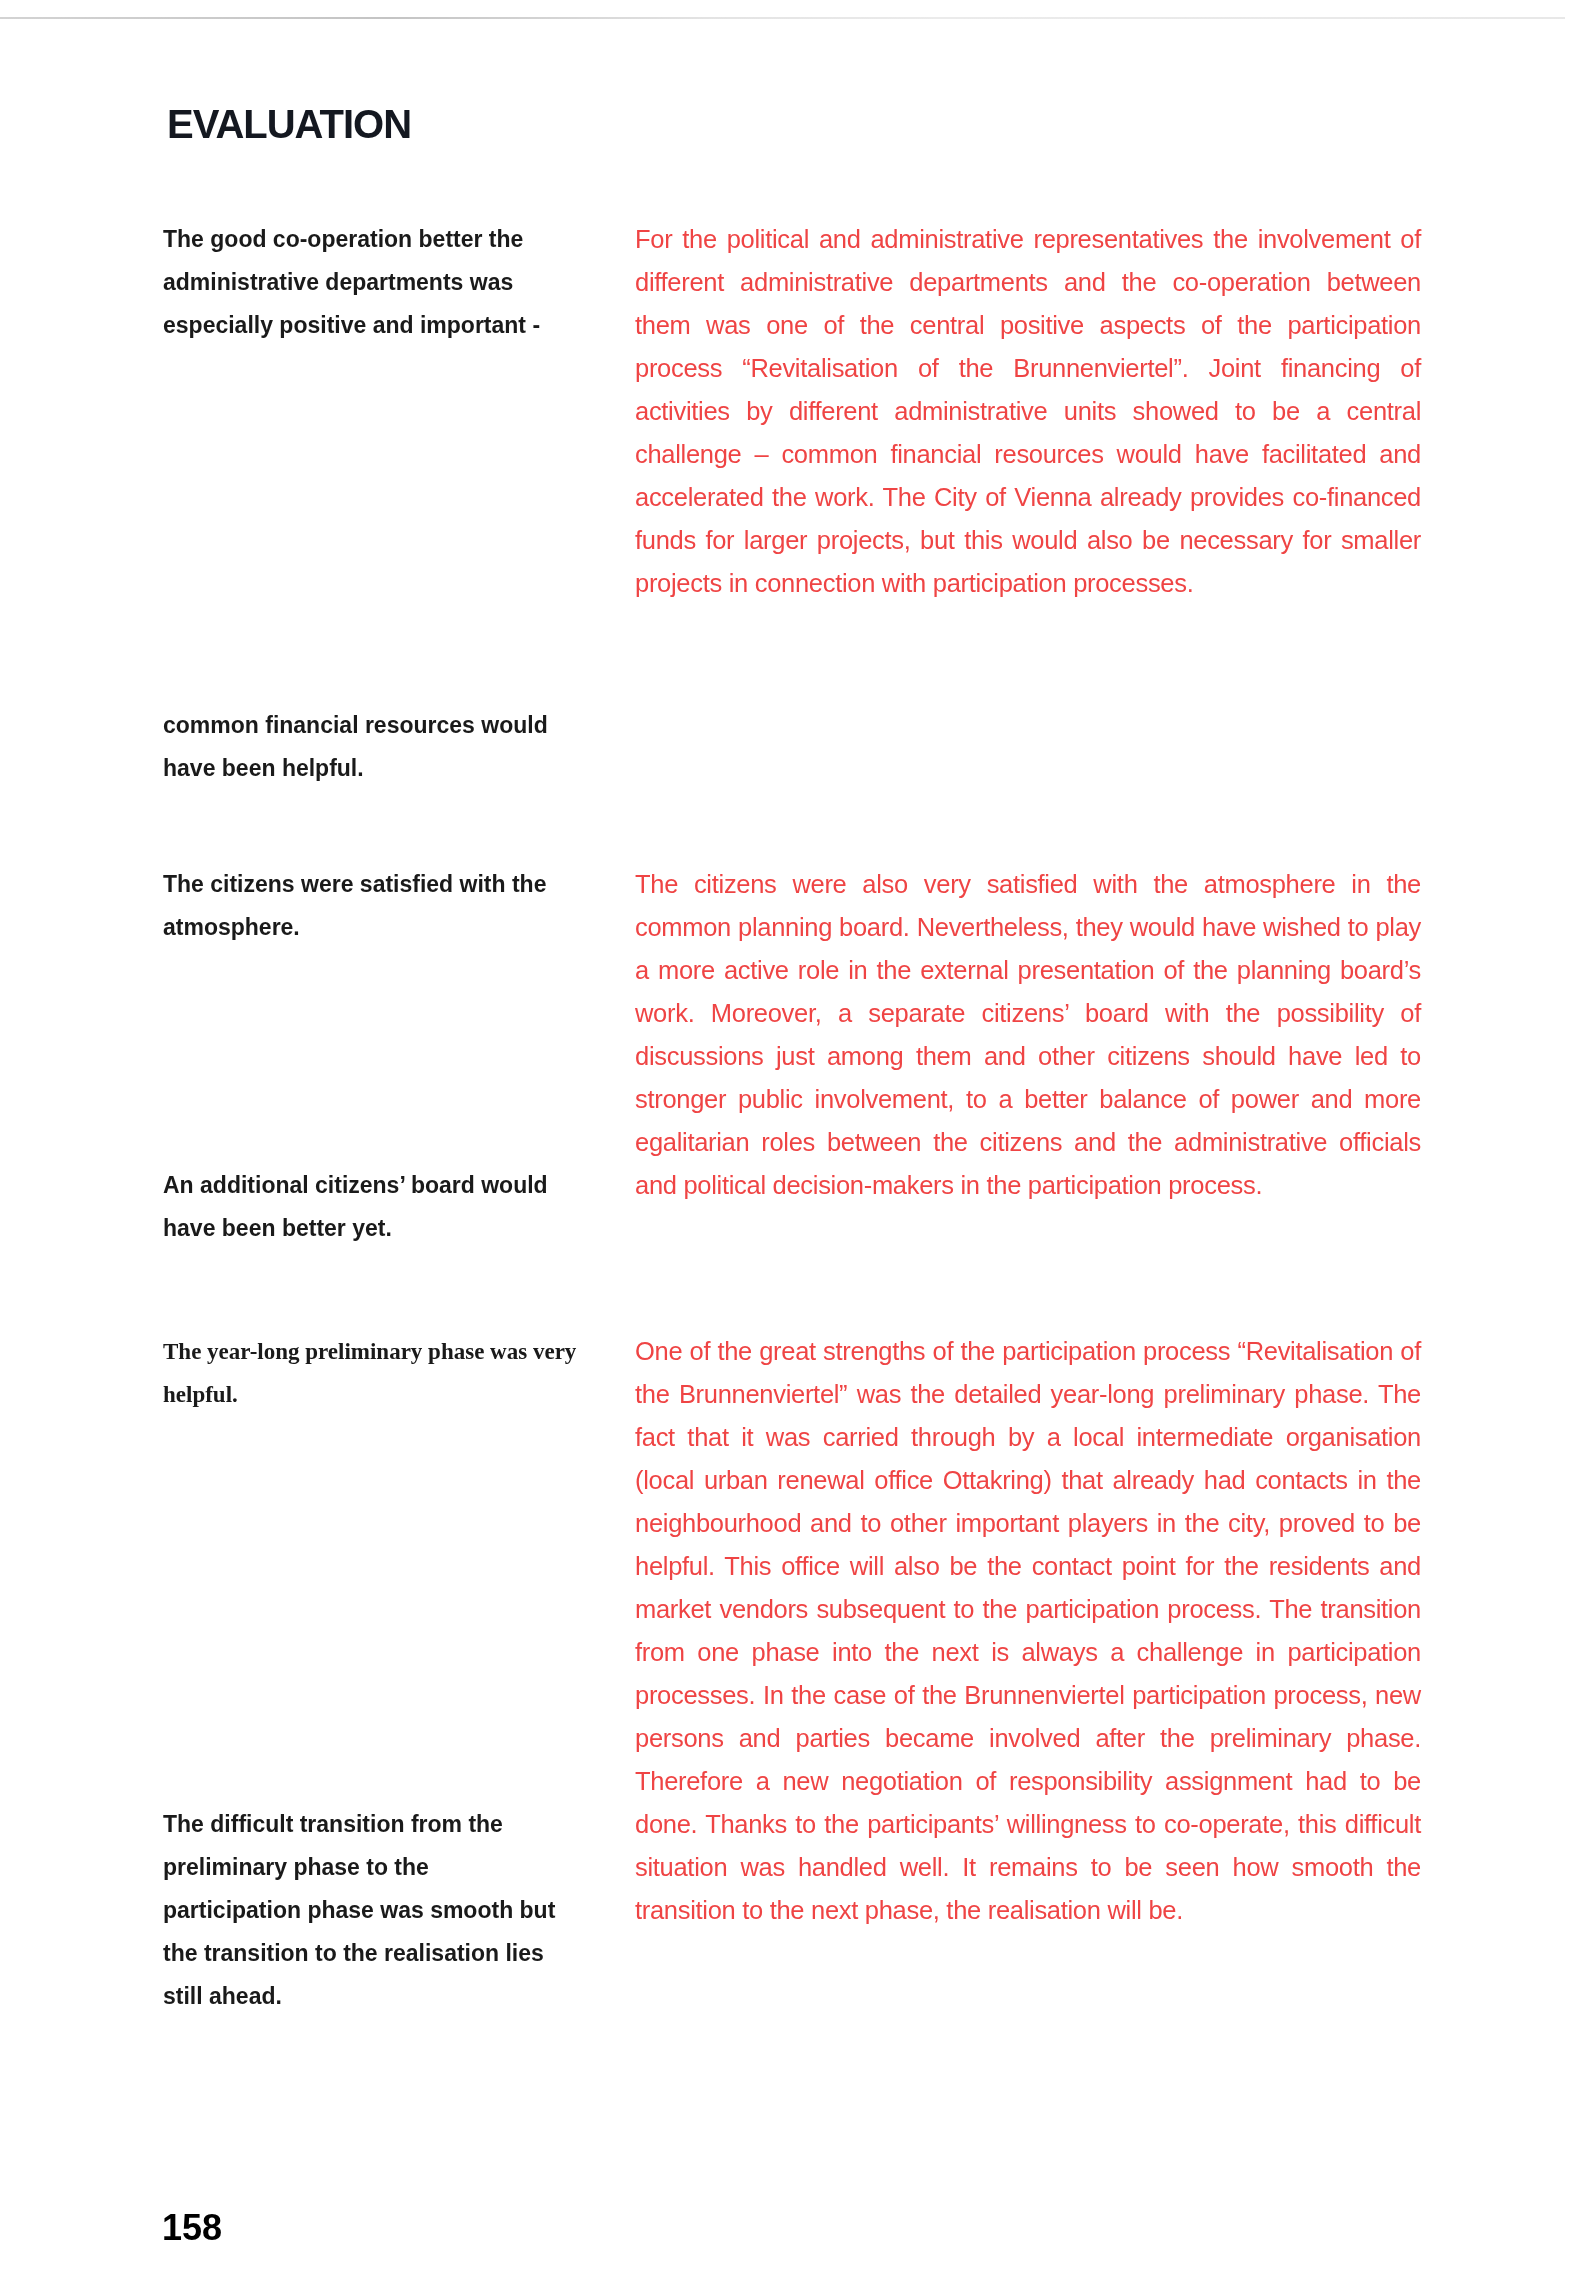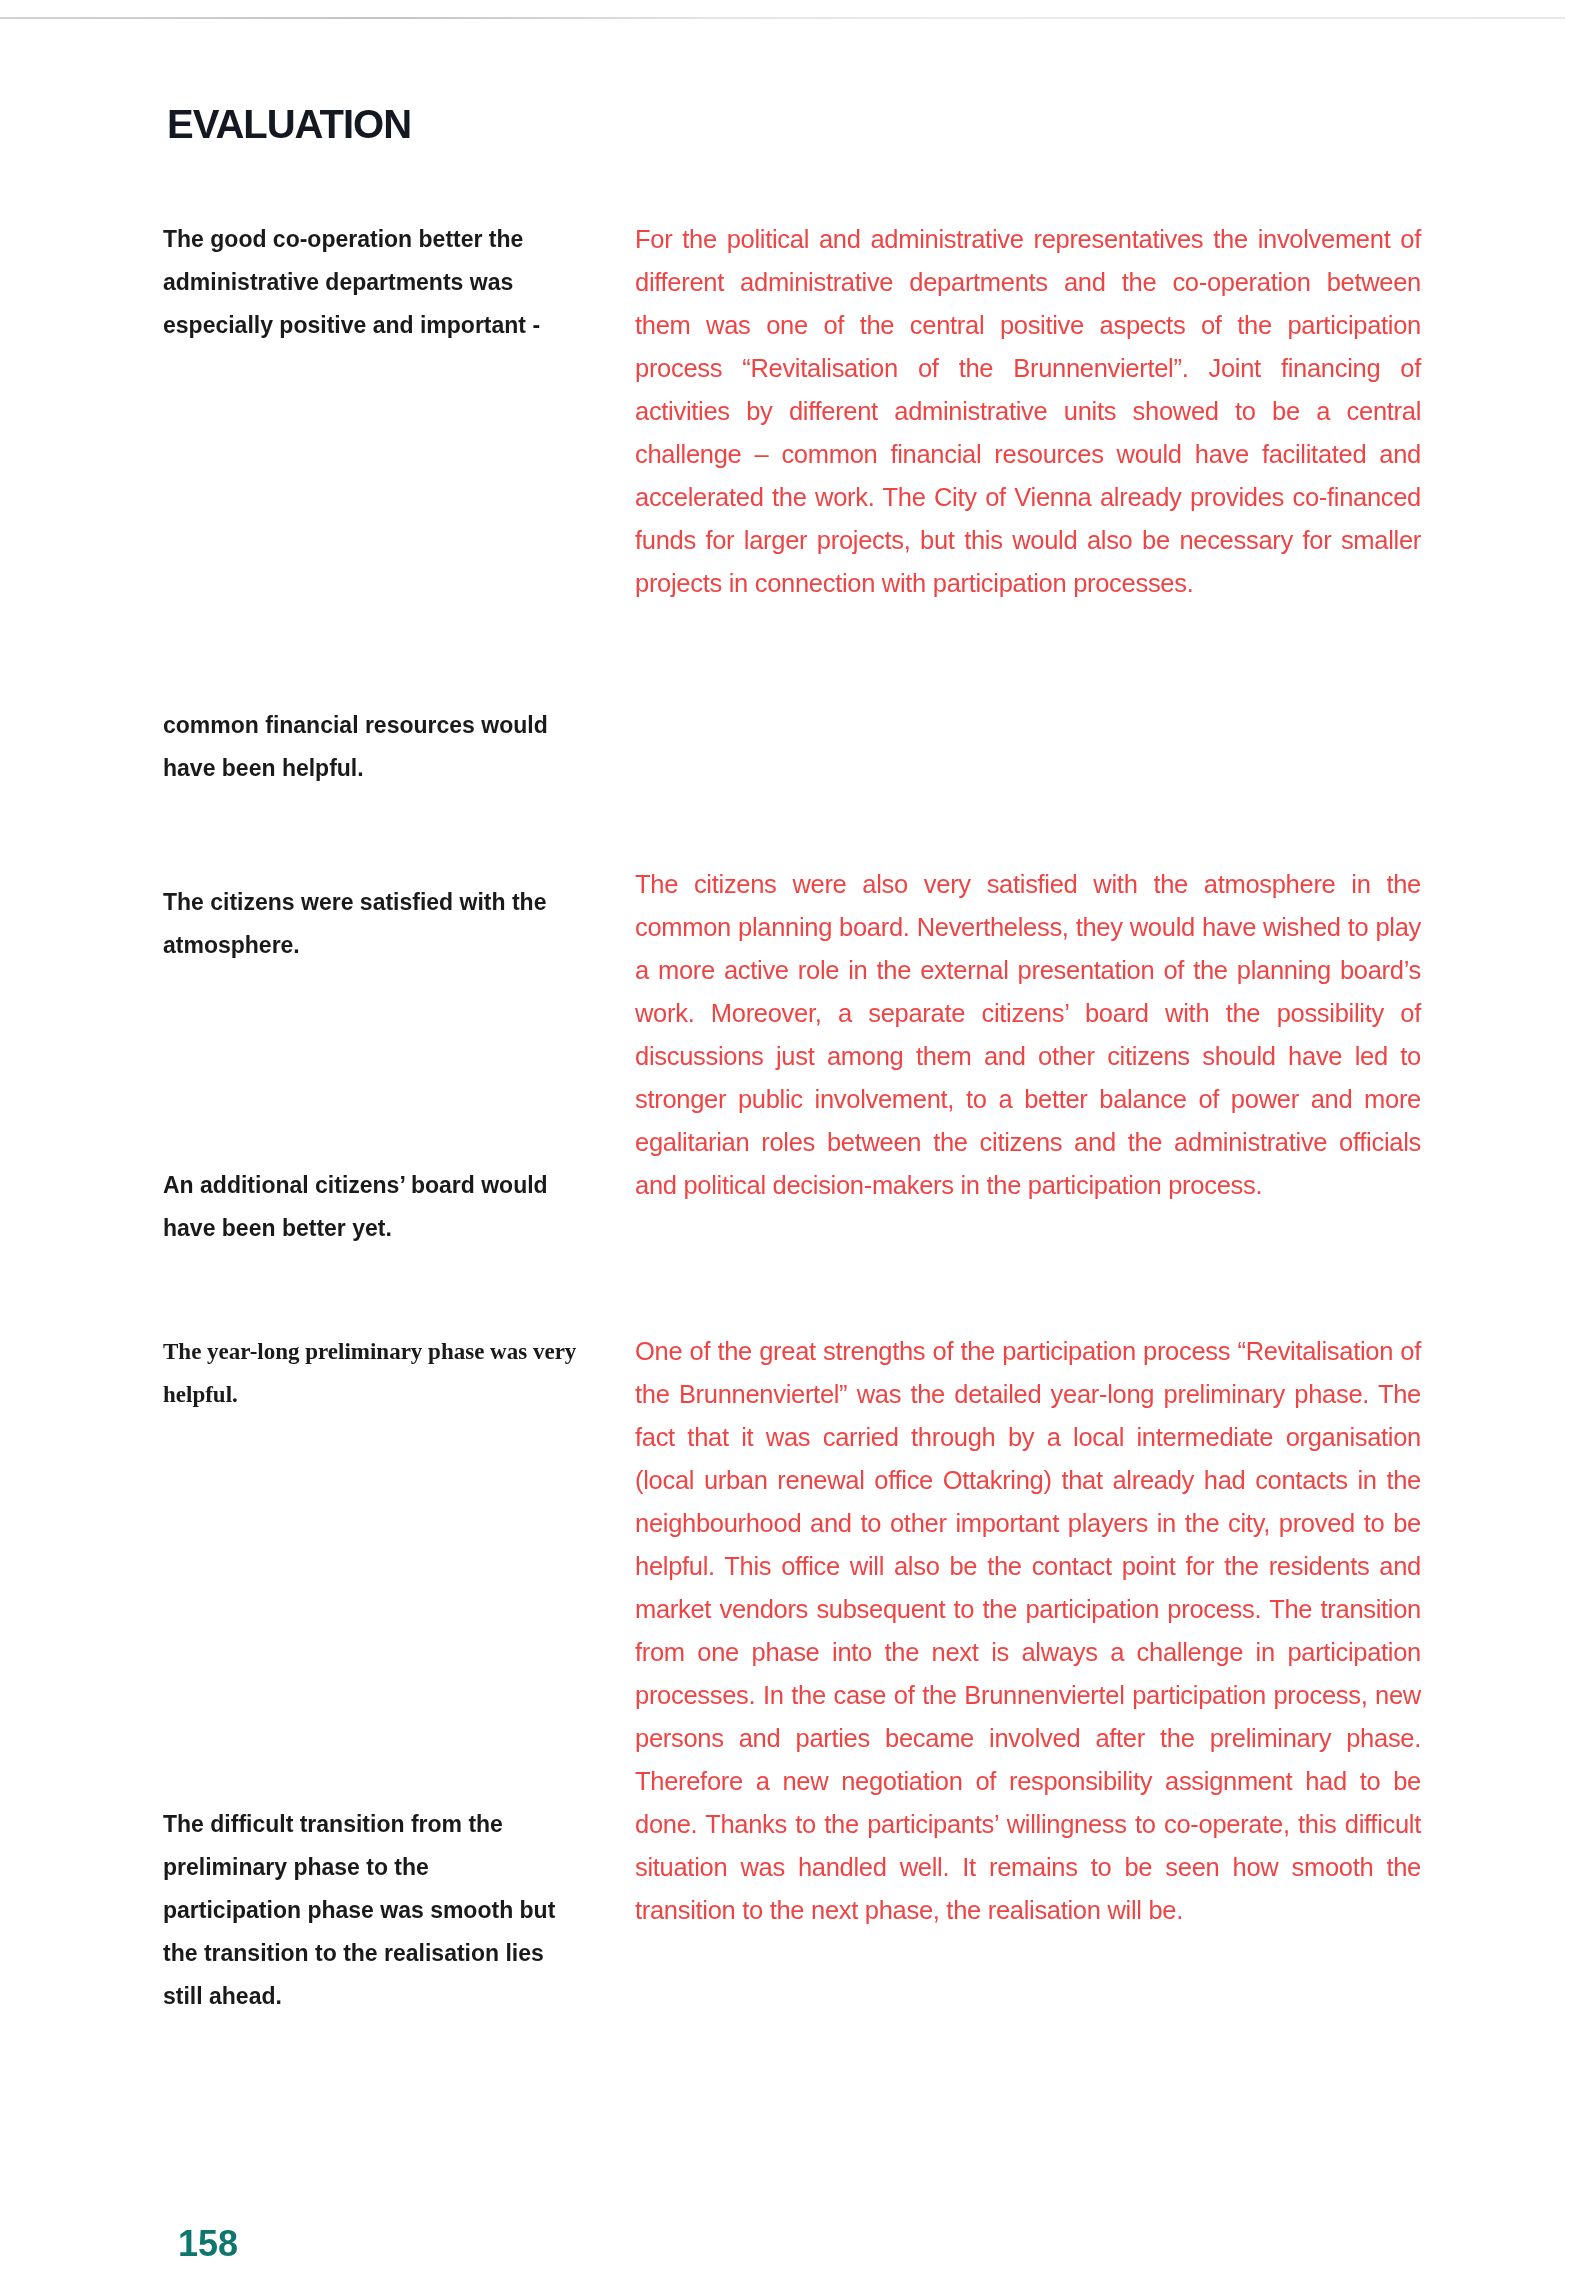--- a/index.html
+++ b/index.html
@@ -71,26 +71,26 @@
     text-align: justify;
     color: #ef4444;
     letter-spacing: -0.3px;
     hyphens: manual;
   }
   .body-text + .body-text { margin-top: 0; }
   .page-number {
     position: absolute;
     left: 162px;
     top: 2206px;
-    margin: 16px;
+    margin: 0;
     font-family: "Liberation Sans", sans-serif;
     font-weight: bold;
     font-size: 36px;
     line-height: 44px;
-    color: #0f766e;
+    color: #000000;
   }
 </style>
 </head>
 <body>
 
 <div class="scan-rule"></div>
 
 <h1 class="page-title">EVALUATION</h1>
 
 <div class="section" style="top:218px; height:560px;">
@@ -98,21 +98,21 @@
     <p class="side-note" style="top:0px;">The good co-operation better the administrative departments was especially positive and important -</p>
     <p class="side-note" style="top:486px;">common financial resources would have been helpful.</p>
   </div>
   <div class="body-col">
     <p class="body-text">For the political and administrative representatives the involvement of different administrative departments and the co-operation between them was one of the central positive aspects of the participation process “Revitalisation of the Brunnenviertel”. Joint financing of activities by different admini­strative units showed to be a central challenge – common financial resources would have facilitated and accelerated the work. The City of Vienna already provides co-financed funds for larger projects, but this would also be necessary for smaller projects in connection with participation processes.</p>
   </div>
 </div>
 
 <div class="section" style="top:863px; height:400px;">
   <div class="side-col">
-    <p class="side-note" style="top:0px;margin-top:18px;">The citizens were satisfied with the atmosphere.</p>
+    <p class="side-note" style="top:0px;">The citizens were satisfied with the atmosphere.</p>
     <p class="side-note" style="top:301px;">An additional citizens’ board would have been better yet.</p>
   </div>
   <div class="body-col">
     <p class="body-text">The citizens were also very satisfied with the atmosphere in the common planning board. Nevertheless, they would have wished to play a more active role in the external presentation of the planning board’s work.  Moreover, a separate citizens’ board with the possibility of discussions just among them and other citizens should have led to stronger public involvement, to a better balance of power and more egalitarian roles between the citizens and the administrative officials and political decision-makers in the participation process.</p>
   </div>
 </div>
 
 <div class="section" style="top:1330px; height:700px;">
   <div class="side-col">
     <p class="side-note" style="top:0px;font-family:Liberation Serif, serif;">The year-long preliminary phase was very helpful.</p>

